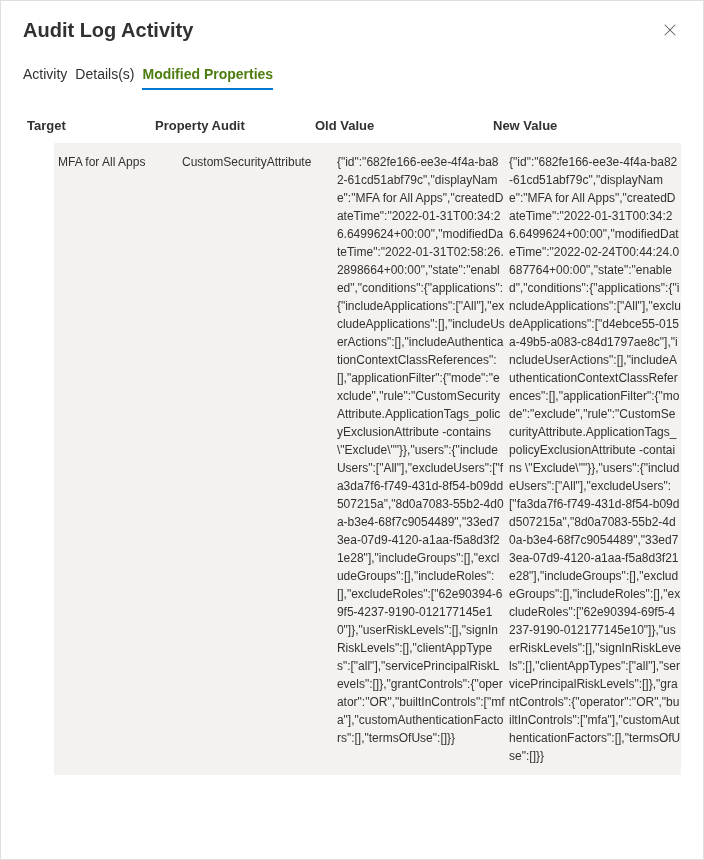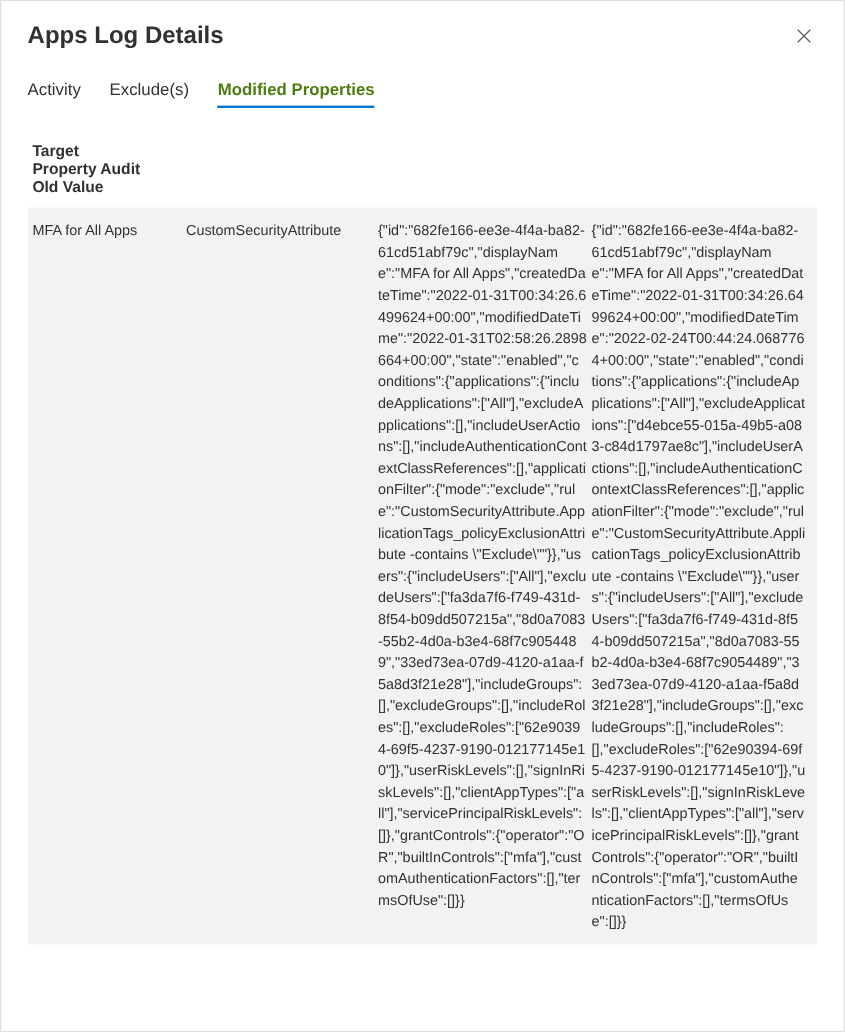--- a/index.html
+++ b/index.html
@@ -42,21 +42,21 @@
       align-items: center;
       justify-content: center;
       color: #605e5c;
     }
     .close-btn svg {
       width: 14px;
       height: 14px;
     }
     .tabs {
       display: flex;
-      gap: 24px;
+      gap: 8px;
       border-bottom: none;
       margin-bottom: 18px;
     }
     .tab {
       font-size: 14px;
       color: #323130;
       padding-bottom: 6px;
       cursor: pointer;
       border-bottom: 2px solid transparent;
     }
@@ -68,67 +68,68 @@
     .table-wrap {
       flex: 1;
       overflow: auto;
     }
     .table-header {
       display: flex;
       padding: 10px 0 10px 4px;
       font-size: 13px;
       font-weight: 600;
       color: #323130;
-      flex-direction: column;
     }
     .col-target { width: 128px; padding-right: 10px; }
     .col-prop   { width: 160px; padding-right: 10px; }
     .col-old    { width: 178px; padding-right: 4px; }
     .col-new    { width: 178px; }
     .table-row {
       display: flex;
       padding: 10px 0 10px 4px;
       background: #f3f2f1;
       font-size: 12px;
       line-height: 1.5;
       align-items: flex-start;
+      margin-left: 31px;
     }
     .cell {
       overflow-wrap: break-word;
       word-break: break-all;
     }
   </style>
 </head>
 <body>
 
 <div class="panel">
 
   <div class="header">
-    <h1 class="title">Apps Log Details</h1>
+    <h1 class="title">Audit Log Activity</h1>
     <button class="close-btn">
       <span>
         <svg viewBox="0 0 16 16" fill="none" stroke="currentColor" stroke-width="1.2">
           <line x1="2" y1="2" x2="14" y2="14"></line>
           <line x1="14" y1="2" x2="2" y2="14"></line>
         </svg>
       </span>
     </button>
   </div>
 
   <div class="tabs">
     <div class="tab">Activity</div>
-    <div class="tab">Exclude(s)</div>
+    <div class="tab">Details(s)</div>
     <div class="tab active">Modified Properties</div>
   </div>
 
   <div class="table-wrap">
     <div class="table-header">
       <div class="col-target">Target</div>
       <div class="col-prop">Property Audit</div>
       <div class="col-old">Old Value</div>
+      <div class="col-new">New Value</div>
     </div>
 
     <div class="table-row">
       <div class="cell col-target">MFA for All Apps</div>
       <div class="cell col-prop">CustomSecurityAttribute</div>
       <div class="cell col-old">{"id":"682fe166-ee3e-4f4a-ba82-61cd51abf79c","displayName":"MFA for All Apps","createdDateTime":"2022-01-31T00:34:26.6499624+00:00","modifiedDateTime":"2022-01-31T02:58:26.2898664+00:00","state":"enabled","conditions":{"applications":{"includeApplications":["All"],"excludeApplications":[],"includeUserActions":[],"includeAuthenticationContextClassReferences":[],"applicationFilter":{"mode":"exclude","rule":"CustomSecurityAttribute.ApplicationTags_policyExclusionAttribute -contains \"Exclude\""}},"users":{"includeUsers":["All"],"excludeUsers":["fa3da7f6-f749-431d-8f54-b09dd507215a","8d0a7083-55b2-4d0a-b3e4-68f7c9054489","33ed73ea-07d9-4120-a1aa-f5a8d3f21e28"],"includeGroups":[],"excludeGroups":[],"includeRoles":[],"excludeRoles":["62e90394-69f5-4237-9190-012177145e10"]},"userRiskLevels":[],"signInRiskLevels":[],"clientAppTypes":["all"],"servicePrincipalRiskLevels":[]},"grantControls":{"operator":"OR","builtInControls":["mfa"],"customAuthenticationFactors":[],"termsOfUse":[]}}</div>
       <div class="cell col-new">{"id":"682fe166-ee3e-4f4a-ba82-61cd51abf79c","displayName":"MFA for All Apps","createdDateTime":"2022-01-31T00:34:26.6499624+00:00","modifiedDateTime":"2022-02-24T00:44:24.0687764+00:00","state":"enabled","conditions":{"applications":{"includeApplications":["All"],"excludeApplications":["d4ebce55-015a-49b5-a083-c84d1797ae8c"],"includeUserActions":[],"includeAuthenticationContextClassReferences":[],"applicationFilter":{"mode":"exclude","rule":"CustomSecurityAttribute.ApplicationTags_policyExclusionAttribute -contains \"Exclude\""}},"users":{"includeUsers":["All"],"excludeUsers":["fa3da7f6-f749-431d-8f54-b09dd507215a","8d0a7083-55b2-4d0a-b3e4-68f7c9054489","33ed73ea-07d9-4120-a1aa-f5a8d3f21e28"],"includeGroups":[],"excludeGroups":[],"includeRoles":[],"excludeRoles":["62e90394-69f5-4237-9190-012177145e10"]},"userRiskLevels":[],"signInRiskLevels":[],"clientAppTypes":["all"],"servicePrincipalRiskLevels":[]},"grantControls":{"operator":"OR","builtInControls":["mfa"],"customAuthenticationFactors":[],"termsOfUse":[]}}</div>
     </div>
   </div>
 

